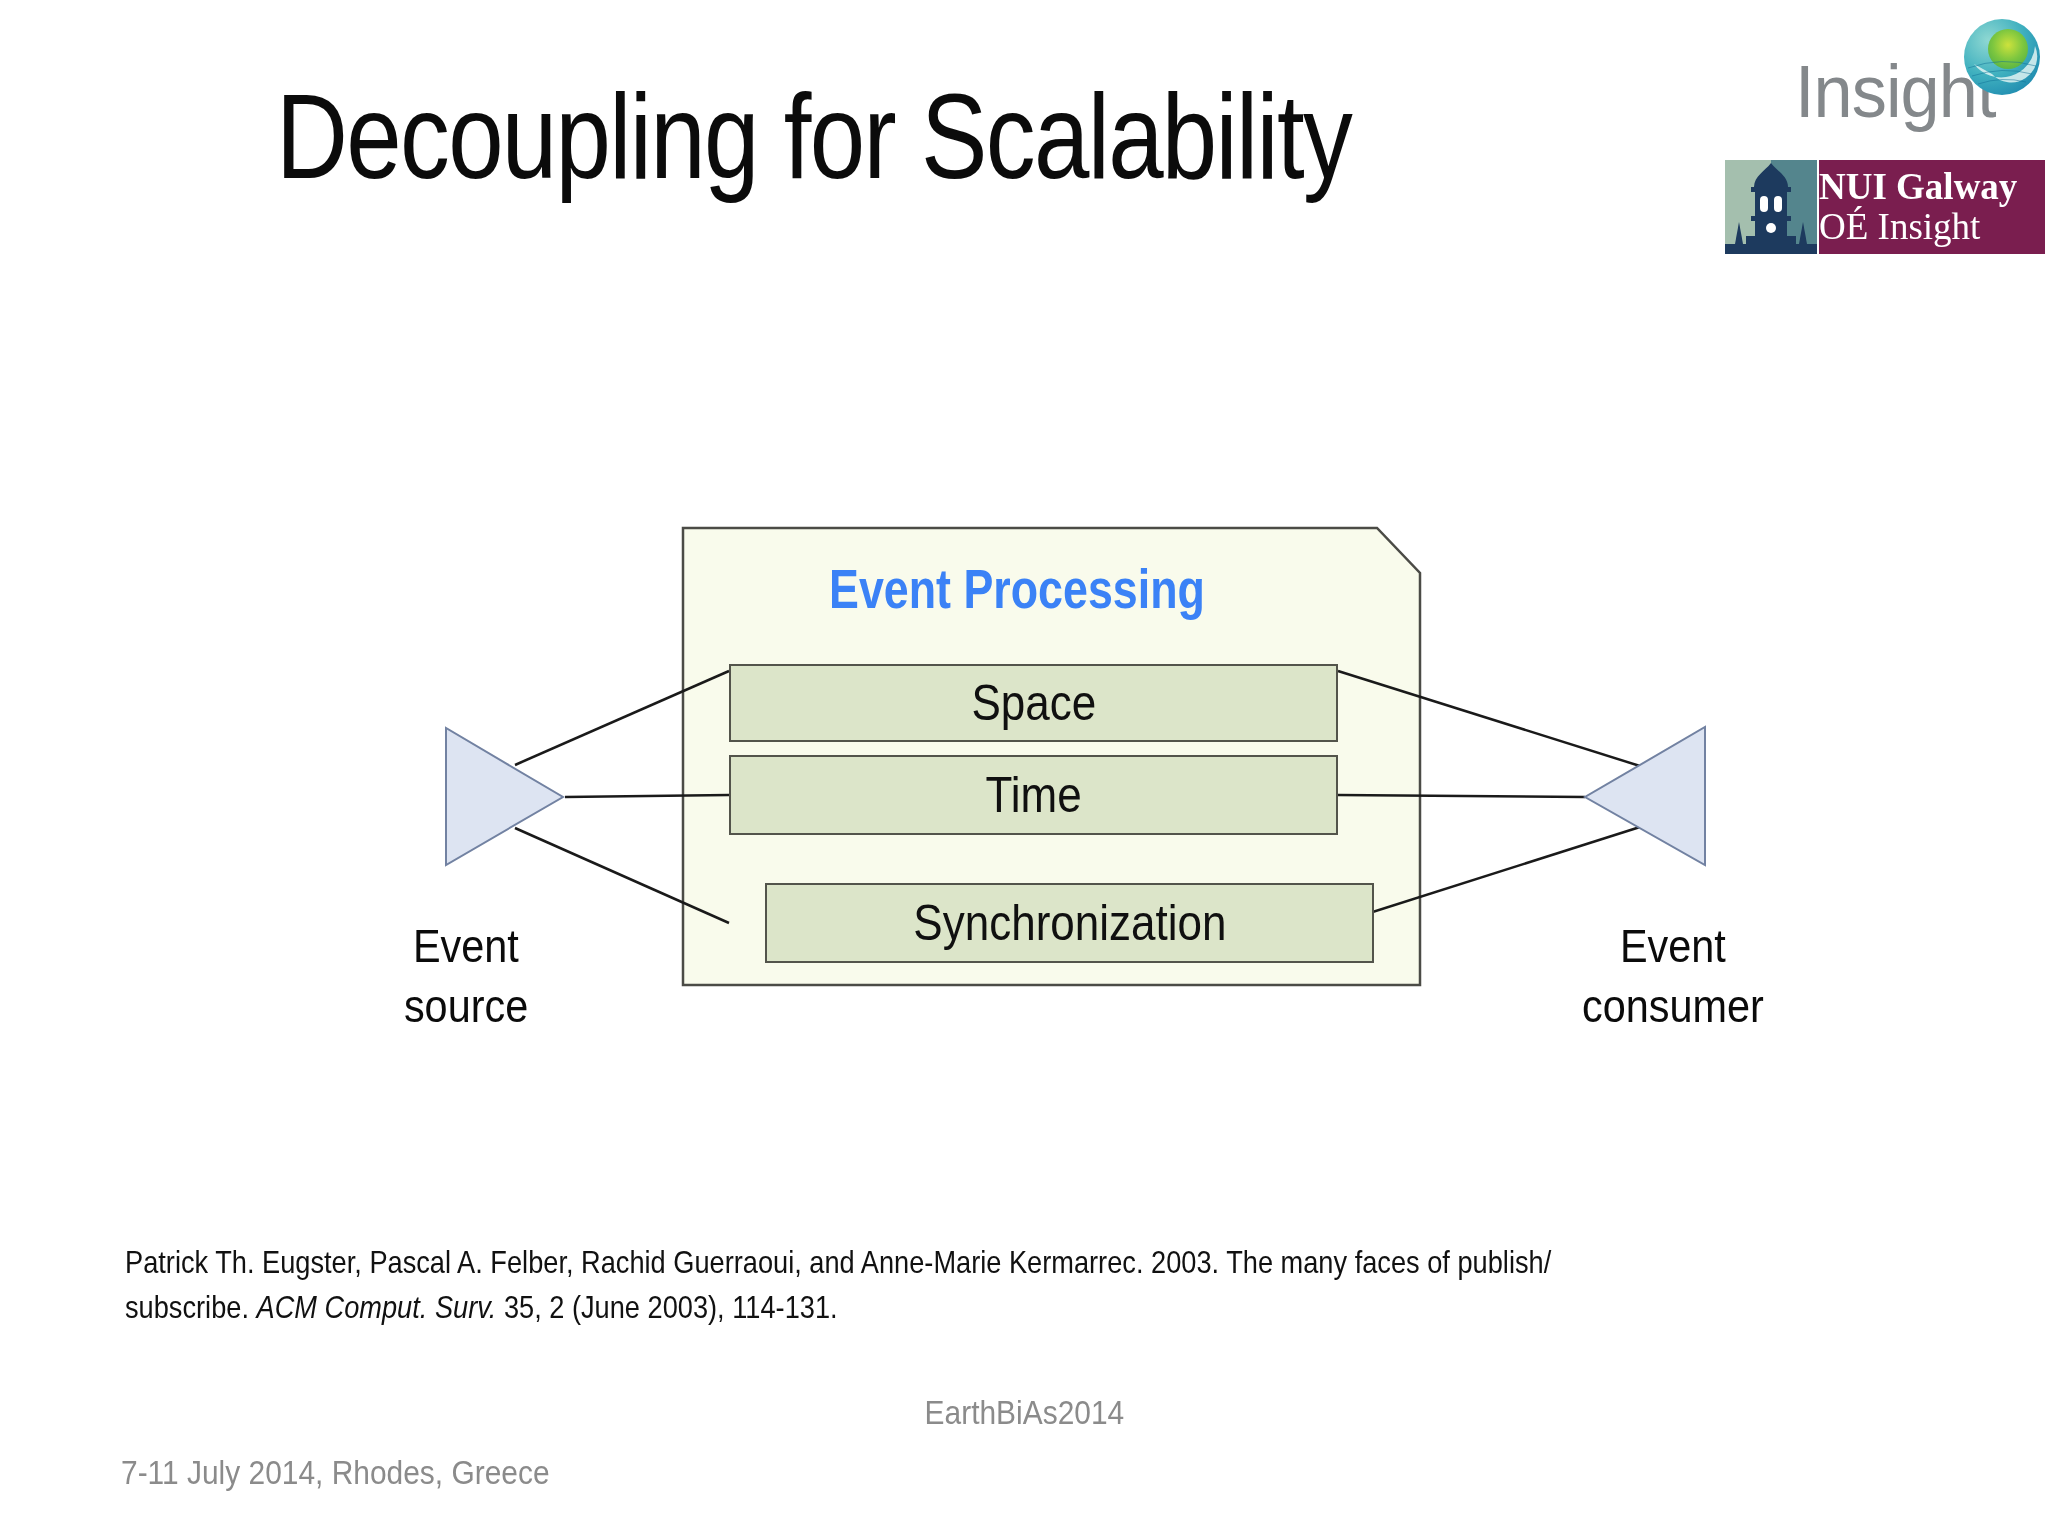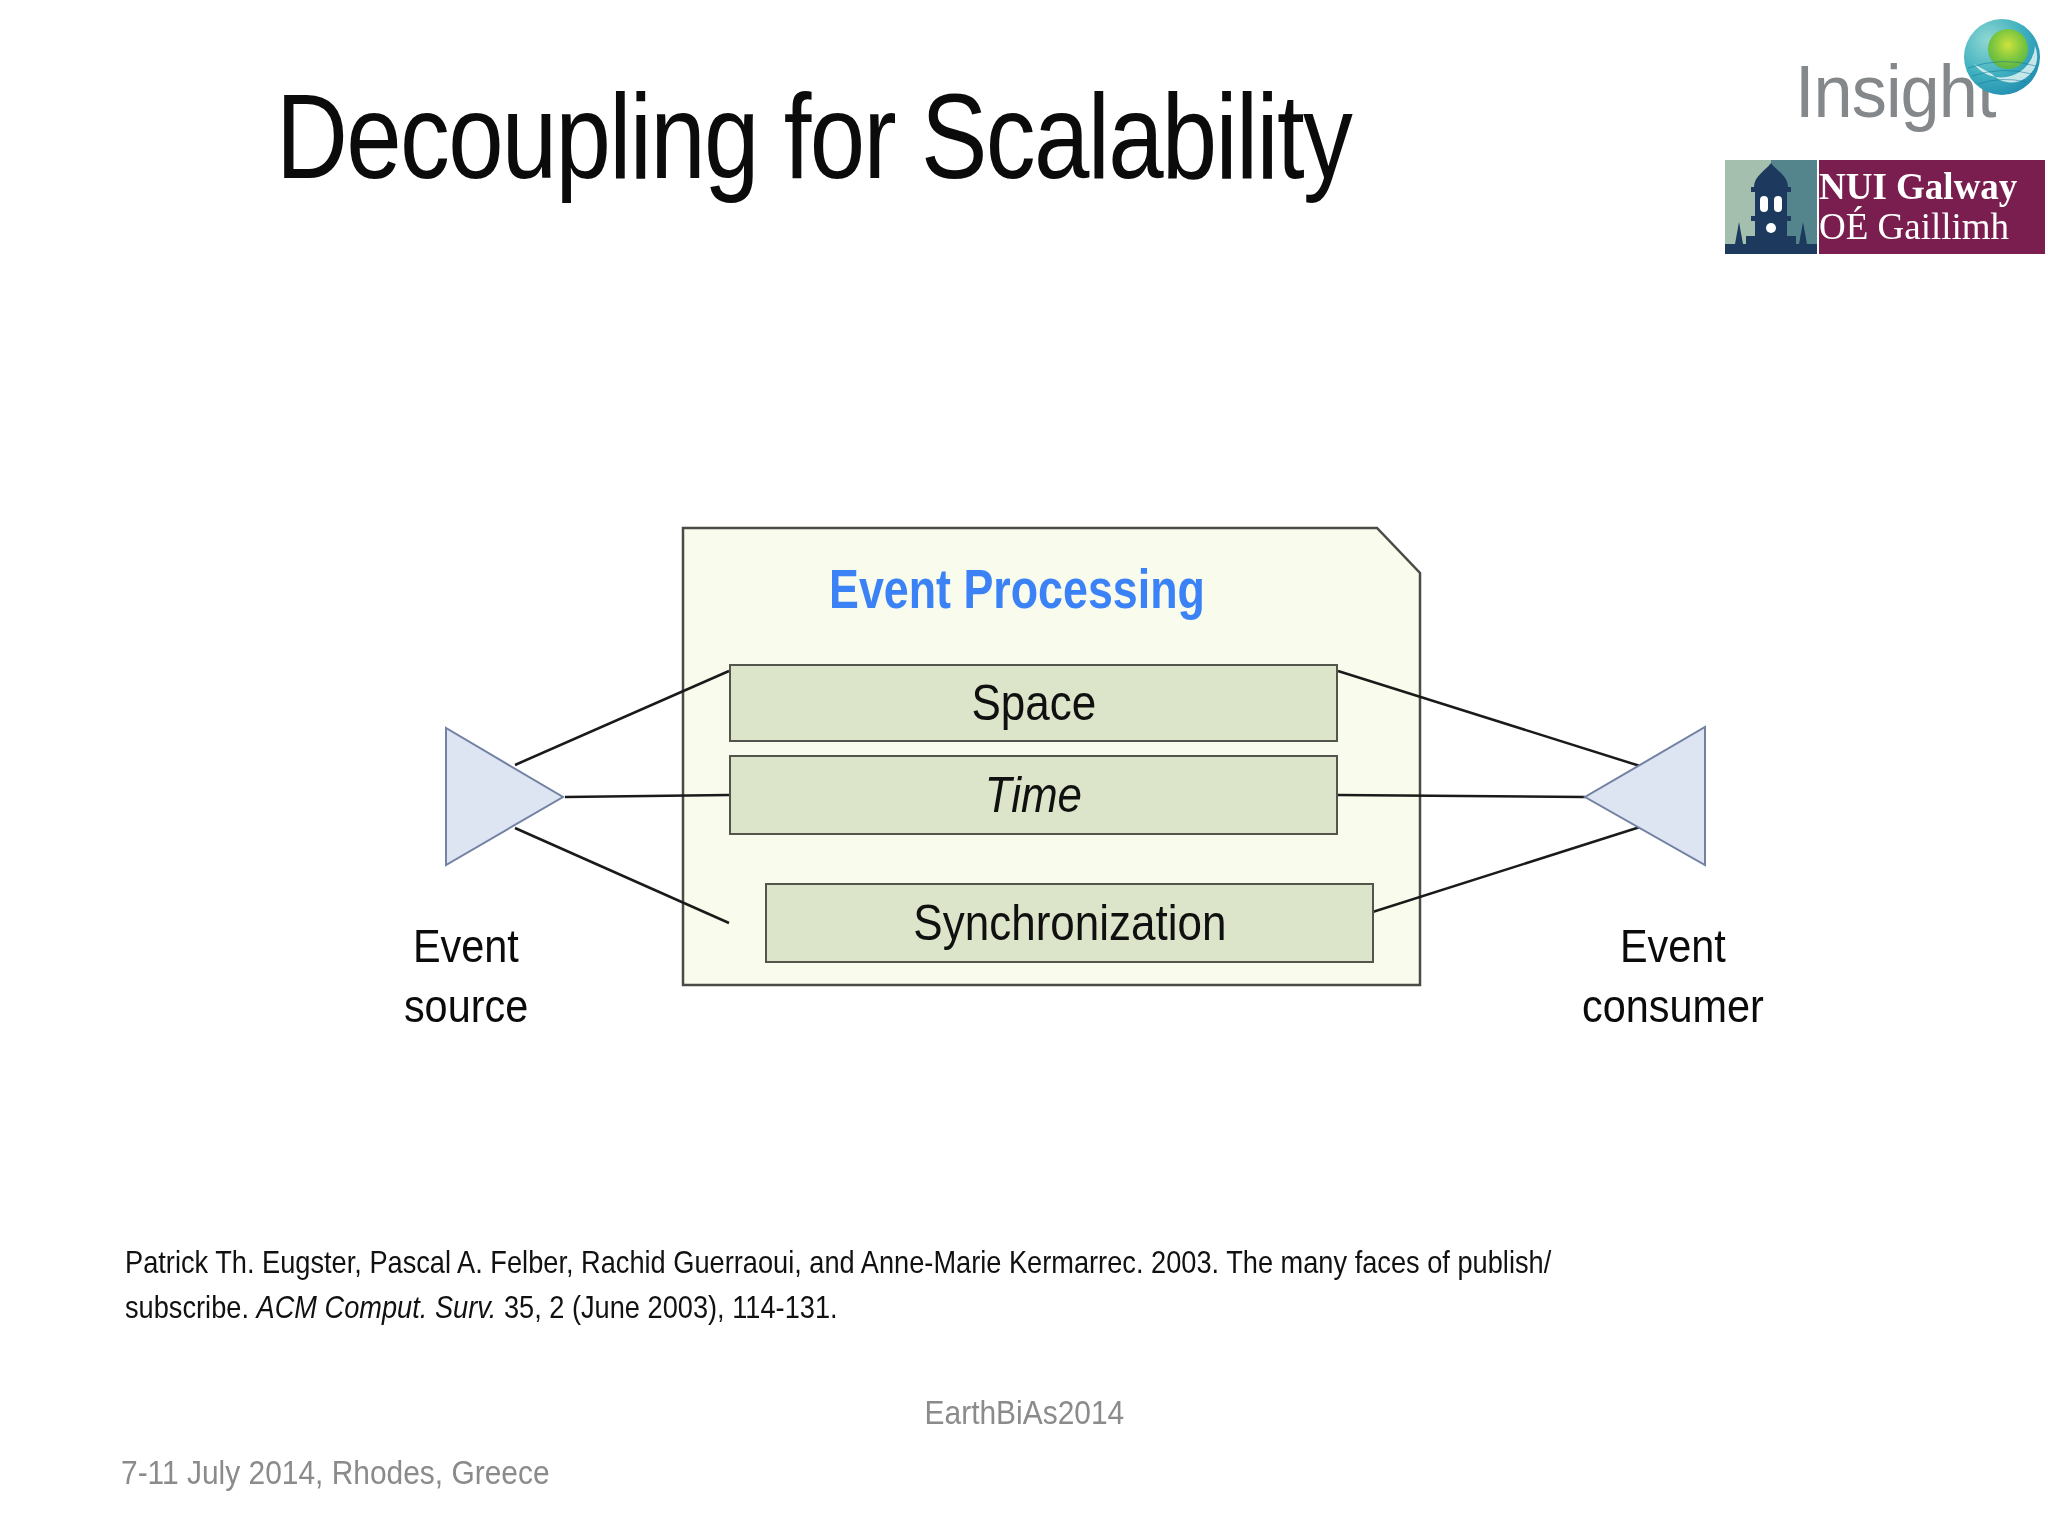--- a/index.html
+++ b/index.html
@@ -113,21 +113,21 @@
     <rect x="0" y="84" width="92" height="10"></rect>
   </g>
   <g fill="#ffffff">
     <rect x="35" y="36" width="8" height="16" rx="4"></rect>
     <rect x="49" y="36" width="8" height="16" rx="4"></rect>
     <circle cx="46" cy="68" r="5"></circle>
   </g>
 </svg>
 <div class="abs nui-banner" style="background: rgb(122, 30, 79);">
   <div class="nui-line1">NUI Galway</div>
-  <div class="nui-line2">OÉ Gaillimh</div>
+  <div class="nui-line2">OÉ Insight</div>
 </div>
 
 <svg class="abs diagram-svg" viewBox="0 0 2048 1536">
   <polygon points="683,528 1377,528 1420,573 1420,985 683,985" stroke-width="2.5" fill="#f9fbec" stroke="#4b4b46"></polygon>
   <g stroke-width="2.5" stroke="#1a1a1a">
     <line x1="729" y1="671" x2="515" y2="765"></line>
     <line x1="729" y1="795" x2="565" y2="797"></line>
     <line x1="729" y1="923" x2="515" y2="828"></line>
     <line x1="1338" y1="671" x2="1640" y2="766"></line>
     <line x1="1338" y1="795" x2="1585" y2="797"></line>
@@ -136,21 +136,21 @@
   <polygon points="446,728 446,865 563,797" stroke-width="2" fill="#dde4f2" stroke="#7282a2"></polygon>
   <polygon points="1705,727 1705,865 1585,797" stroke-width="2" fill="#dde4f2" stroke="#7282a2"></polygon>
 </svg>
 
 <div class="abs ep-heading">
   <span>Event Processing</span>
 </div>
 <div class="abs ep-box box-space" style="background: rgb(220, 229, 201);">
   <span>Space</span>
 </div>
-<div class="abs ep-box box-time" style="background: rgb(220, 229, 201); font-style: italic;">
+<div class="abs ep-box box-time" style="background: rgb(220, 229, 201);">
   <span>Time</span>
 </div>
 <div class="abs ep-box box-sync" style="background: rgb(220, 229, 201); margin-left: 36px;">
   <span>Synchronization</span>
 </div>
 
 <div class="abs endpoint-label label-source">
   <div><span>Event</span></div>
   <div><span>source</span></div>
 </div>

